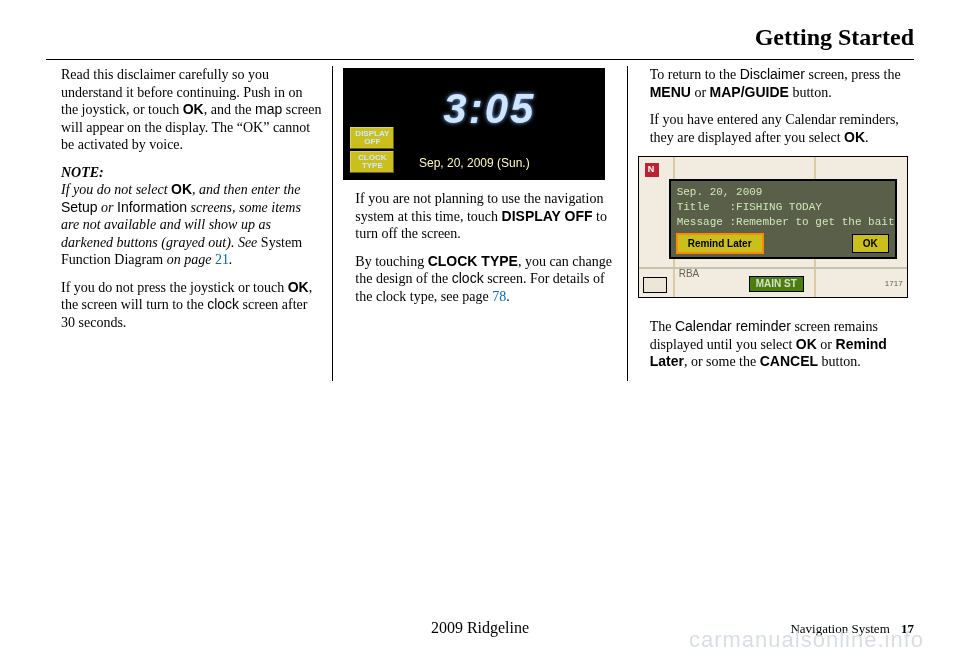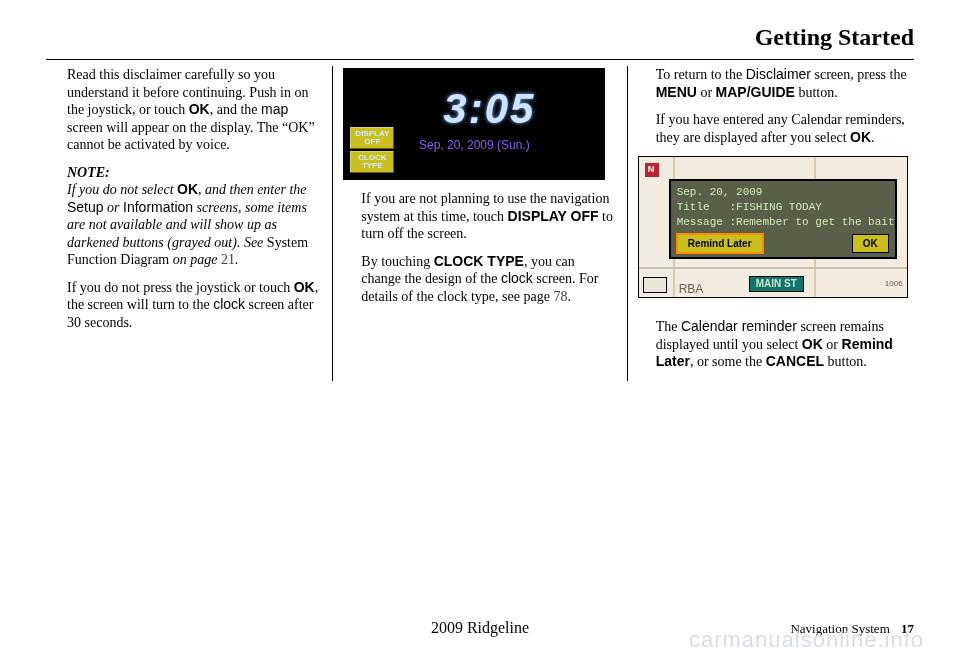--- a/index.html
+++ b/index.html
@@ -36,38 +36,38 @@
   .col {
     width: 290px;
     font-size: 14px;
     line-height: 1.25;
     padding: 0 3px;
   }
   .col + .col { border-left: 1px solid #000; }
   .col.c1 { padding-right: 10px; }
   .col.c2 { padding-left: 10px; padding-right:10px; }
   .col.c3 { padding-left: 10px; }
-  p { margin: 0 0 10px 18px; }
+  p { margin: 0 0 10px 12px; }
   .bold { font-weight: bold; }
   .ital { font-style: italic; }
   .sans { font-family: Arial, Helvetica, sans-serif; }
-  .link { color: #404040; }
+  .link { color: #0369a1; }
   .note-hd { font-weight: bold; font-style: italic; }
   
   .clock-fig {
     width: 260px;  margin: 2px 0 10px 0;
     border: 1px solid #000;
   }
   .clock-screen {
     background: #000; color: #d0e8ff;
     height: 110px; position: relative;
     text-align:center;
   }
   .clock-time { font-family: Arial, sans-serif; font-style: italic; font-weight: bold; font-size: 42px; letter-spacing: 2px; padding-top:14px; color:#cfe4ff; text-shadow:0 0 4px #7ab1ff;padding-left:30px;}
-  .clock-date { font-family: Arial, sans-serif; font-size: 12px; color:#8b5cf6; margin-top:2px;}
+  .clock-date { font-family: Arial, sans-serif; font-size: 12px; color:#fef9c3; margin-top:20px;}
   .clock-btnbar { display:flex; justify-content:space-between; padding:4px 5px 5px 5px;flex-direction:column; }
   .clock-btn {
     background:#cbbf1e; border:1.5px solid #000;
     font-family: Arial, sans-serif; font-size:8px; font-weight:bold;
     width:44px; height:22px; text-align:center; line-height:1.05;
     display:flex; flex-direction:column; justify-content:center;
     box-shadow: inset -1px -1px 0 rgba(0,0,0,.5), inset 1px 1px 0 rgba(255,255,255,.3);
   }
   
   .map-fig {
@@ -96,26 +96,26 @@
   .reminder-row { white-space:pre; }
   .rem-btns { display:flex; justify-content:space-between; margin-top:4px; }
   .rem-btn {
     background:#cbbf1e; color:#000; border:1px solid #000;
     font-family: Arial, sans-serif; font-size:10px; font-weight:bold;
     padding:2px 10px;
   }
   .rem-btn.hl { outline:2px solid #ff8a00; outline-offset:-1px; }
   .map-mainst {
     position:absolute; bottom:5px; left:110px;
-    background:#0f766e; color:#cfe4c8; font-size:10px;
+    background:#4d7c0f; color:#cfe4c8; font-size:10px;
     padding:1px 6px; border:1px solid #000; font-weight:bold;
   }
   .map-scale { position:absolute; left:4px; bottom:4px; width:22px; height:14px; border:1px solid #000; background:#ece6d8; }
   .map-st { position:absolute; right:36px; top:24px; font-size:8px; color:#6a6250;}
-  .map-rba { position:absolute; left:40px; bottom:0; font-size:12px; color:#6a6250;}
+  .map-rba { position:absolute; left:40px; bottom:17px; font-size:10px; color:#6a6250;}
   .map-num { position:absolute; right:4px; bottom:8px; font-size:8px; color:#6a6250;}
 
   .footer-model {
     position:absolute; left:0; width:100%;
     bottom:18px; text-align:center; font-size:16px;
   }
   .footer-right {
     position:absolute; right:46px; bottom:18px; font-size:13px;
   }
   .footer-right .pn { font-weight:bold; margin-left:8px; }
@@ -193,21 +193,21 @@
           <div class="reminder-row">Title   :FISHING TODAY</div>
           <div class="reminder-row">Message :Remember to get the bait</div>
           <div class="rem-btns">
             <div class="rem-btn hl">Remind Later</div>
             <div class="rem-btn">OK</div>
           </div>
         </div>
         <div class="map-mainst">MAIN ST</div>
         <div class="map-scale"></div>
         <div class="map-rba">RBA</div>
-        <div class="map-num">1006</div>
+        <div class="map-num">1717</div>
       </div>
 
       <p>
         <span>The </span><span class="sans">Calendar reminder</span><span> screen remains displayed until you select </span><span class="bold sans">OK</span><span> or </span><span class="bold sans">Remind Later</span><span>, or some the </span><span class="bold sans">CANCEL</span><span> button.</span>
       </p>
     </div>
 
   </div>
 
   <div class="footer-model">2009  Ridgeline</div>

